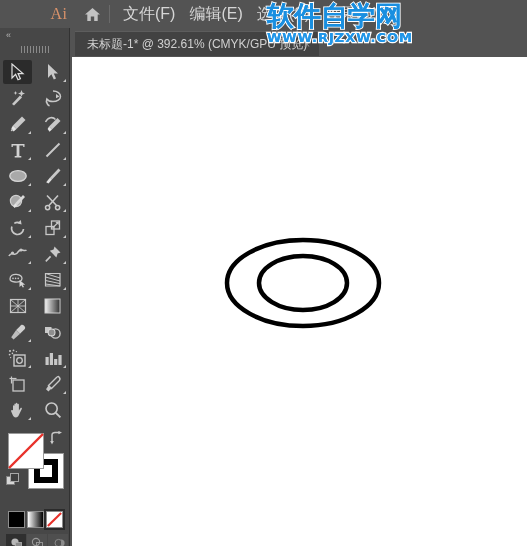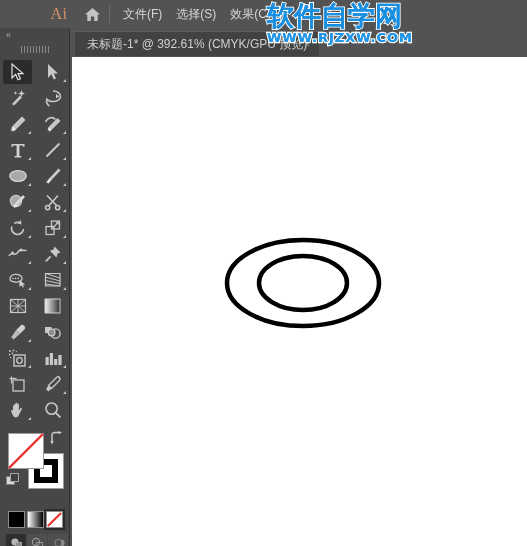--- a/index.html
+++ b/index.html
@@ -40,21 +40,21 @@
   .menu-sep {
     width: 1px; height: 18px;
     background: #6a6a6a;
     margin: 0 6px 0 2px;
   }
   .menu-items { display: flex; align-items: center; }
   .menu-item {
     padding: 0 7px; height: 28px;
     display: flex; align-items: center;
     color: #d6d6d6;
-    font-size: 12px;
+    font-size: 16px;
     white-space: nowrap;
   }
 
   
   .toolbar {
     position: absolute; left: 0; top: 28px;
     width: 70px; height: 518px;
     background: #474747;
     border-right: 1px solid #323232;
     box-sizing: border-box;
@@ -270,20 +270,21 @@
       <span>Ai</span>
     </div>
     <div class="home-btn">
       <svg width="17" height="15" viewBox="0 0 17 15">
         <path d="M8.5 1 L16 7.5 L13.7 7.5 L13.7 14 L10.2 14 L10.2 9.5 L6.8 9.5 L6.8 14 L3.3 14 L3.3 7.5 L1 7.5 Z" fill="#c2c2c2"></path>
       </svg>
     </div>
     <div class="menu-sep"></div>
     <div class="menu-items">
       <div class="menu-item">文件(F)</div>
+      <div class="menu-item">编辑(E)</div>
       <div class="menu-item">选择(S)</div>
       <div class="menu-item">效果(C)</div>
     </div>
   </div>
 
   <div class="docbar">
     <div class="doctab">
       <span>未标题-1* @ 392.61% (CMYK/GPU 预览)</span>
       <span class="x">×</span>
     </div>

